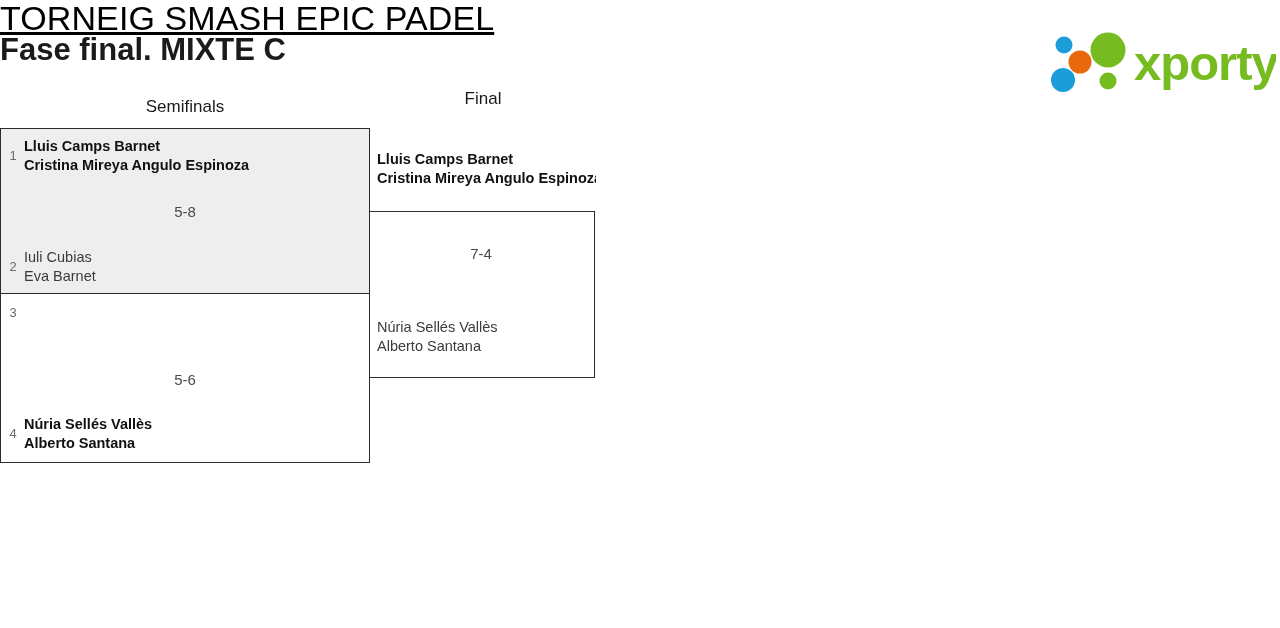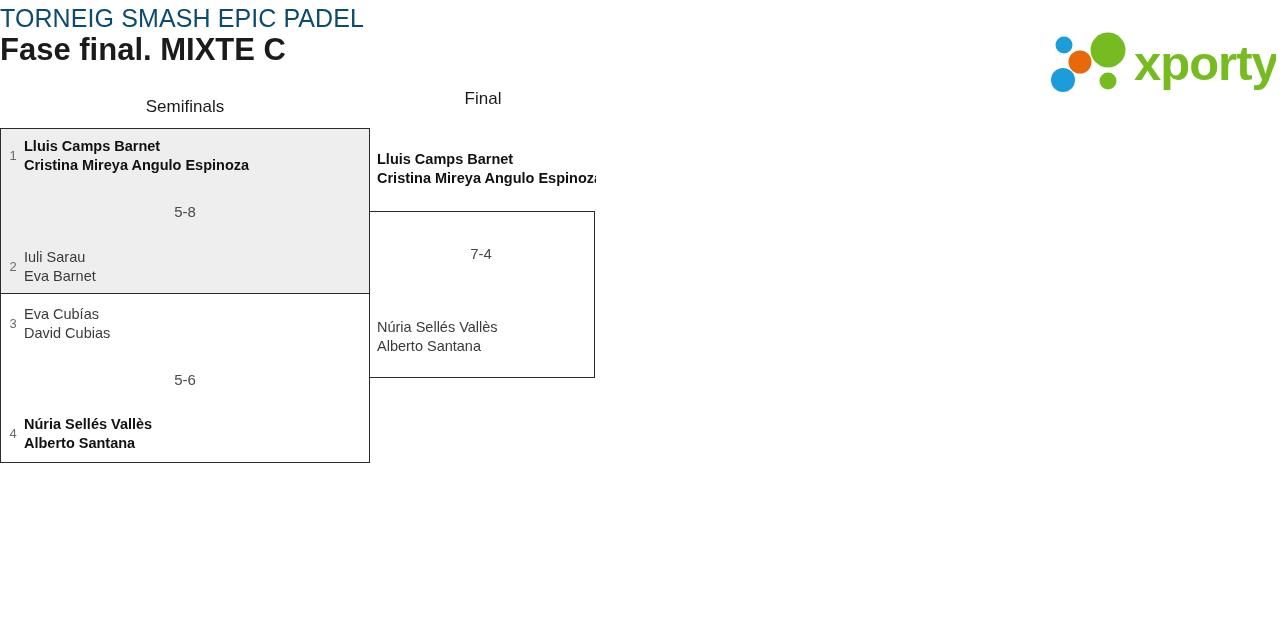--- a/index.html
+++ b/index.html
@@ -15,26 +15,27 @@
     font-family: "Liberation Sans", sans-serif;
     color: #1c1c1c;
     -webkit-font-smoothing: antialiased;
   }
 
   
   #header-title {
     position: absolute;
     left: 0px;
     top: 2px;
-    font-size: 25px;
+    font-size: 34px;
     line-height: 32px;
     font-weight: 400;
     letter-spacing: 0.1px;
-    color: #0c4a6e;
-    white-space: nowrap;
+    color: #000000;
+    white-space: nowrap;
+    text-decoration: underline;
   }
   #header-subtitle {
     position: absolute;
     left: 0px;
     top: 35px;
     font-size: 31px;
     line-height: 30px;
     font-weight: 700;
     color: #1b1b1b;
     white-space: nowrap;
@@ -189,31 +190,27 @@
     <span class="pname">Lluis Camps Barnet</span>
     <span class="pname">Cristina Mireya Angulo Espinoza</span>
   </span>
 </div>
 
 <div class="score" id="score-sf1">5-8</div>
 
 <div class="team" id="team-sf1-bot">
   <span class="seed">2</span>
   <span class="players">
-    <span class="pname">Iuli Sarau</span>
+    <span class="pname">Iuli Cubias</span>
     <span class="pname">Eva Barnet</span>
   </span>
 </div>
 
 <div class="team" id="team-sf2-top">
   <span class="seed">3</span>
-  <span class="players">
-    <span class="pname">Eva Cubías</span>
-    <span class="pname">David Cubias</span>
-  </span>
 </div>
 
 <div class="score" id="score-sf2">5-6</div>
 
 <div class="team winner" id="team-sf2-bot">
   <span class="seed">4</span>
   <span class="players">
     <span class="pname">Núria Sellés Vallès</span>
     <span class="pname">Alberto Santana</span>
   </span>

